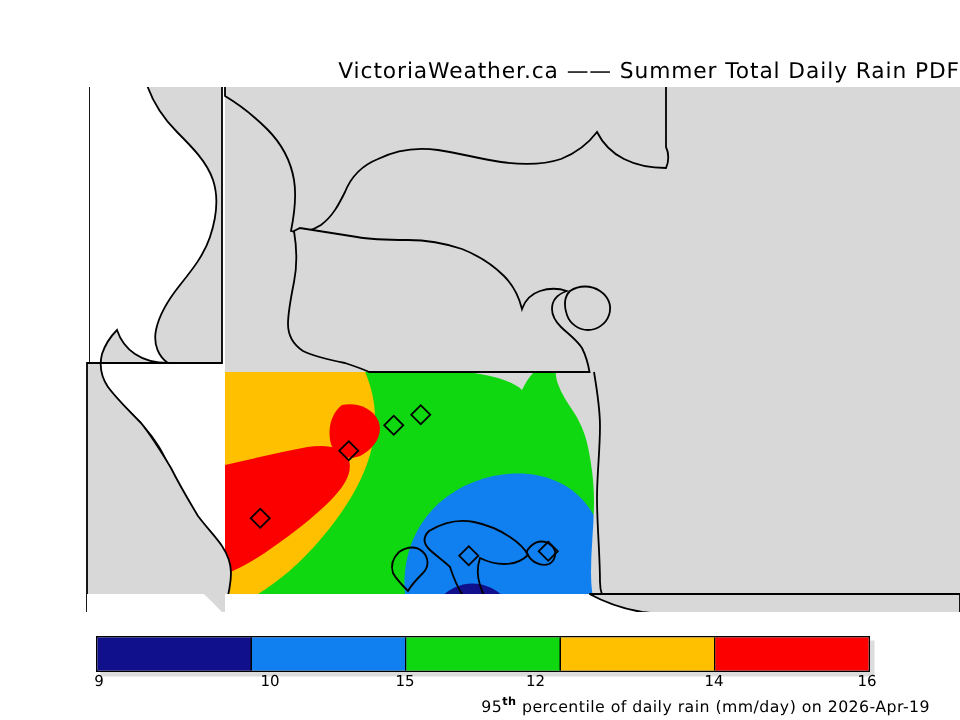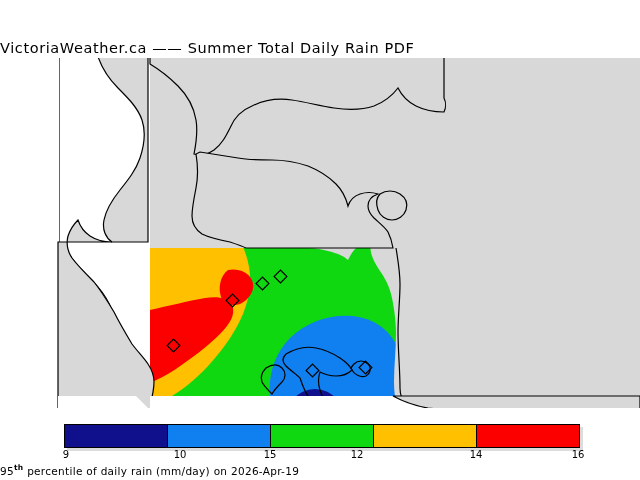--- a/index.html
+++ b/index.html
@@ -5,21 +5,21 @@
   html,body{margin:0;padding:0;}
   body{
     width:640px;height:480px;background:#ffffff;
     font-family:"DejaVu Sans",sans-serif;
     overflow:hidden;position:relative;
   }
   #stage{position:absolute;left:0;top:0;width:640px;height:480px;}
 
   .title{
     position:absolute;left:0;top:40px;width:640px;
-    text-align:left;font-size:14.5px;color:#000;
+    text-align:right;font-size:14.5px;color:#000;
     letter-spacing:0.6px;white-space:nowrap;
   }
 
   .mapwrap{position:absolute;left:0;top:58px;width:640px;height:350px;}
   .mapsvg{display:block;width:640px;height:350px;}
 
   .cbarwrap{position:absolute;left:0;top:418px;width:640px;height:62px;}
   .cbar{
     position:absolute;left:64px;top:6px;width:516px;height:24px;
     border:1px solid #000;box-sizing:border-box;display:flex;
@@ -27,21 +27,21 @@
   }
   .cband{flex:1 1 0;height:100%;border-right:1px solid #000;box-sizing:border-box;}
   .cband:last-child{border-right:none;}
 
   .cticks{position:absolute;left:0;top:31px;width:640px;height:14px;}
   .ctick{
     position:absolute;top:0;font-size:10px;color:#000;
     transform:translateX(-50%);white-space:nowrap;
   }
   .cbarcap{
-    position:absolute;left:0;top:45px;width:620px;text-align:left;
+    position:absolute;left:0;top:45px;width:620px;text-align:right;
     font-size:10.5px;color:#000;white-space:nowrap;letter-spacing:0.3px;
   }
   .cbarcap sup{font-size:7.5px;vertical-align:super;font-weight:bold;}
 </style>
 </head>
 <body>
 
 <div id="stage">
 
   <div class="title">VictoriaWeather.ca —— Summer Total Daily Rain PDF</div>

